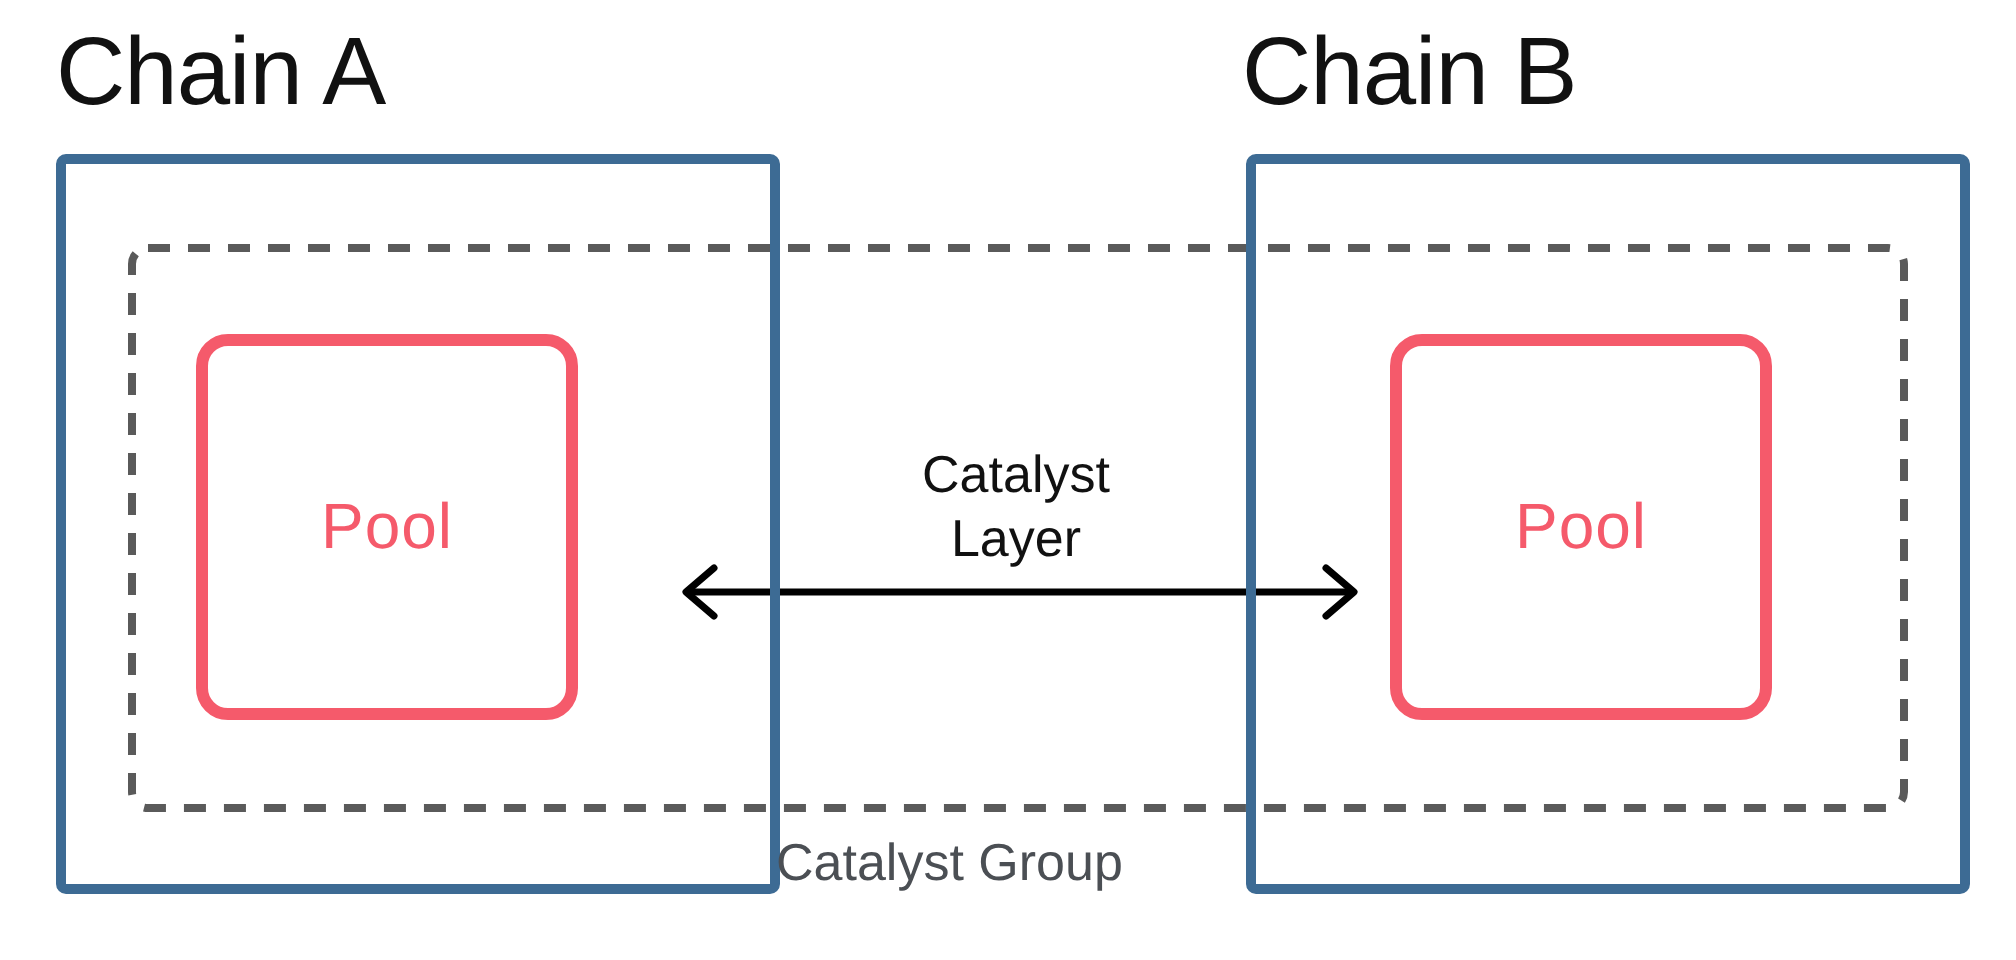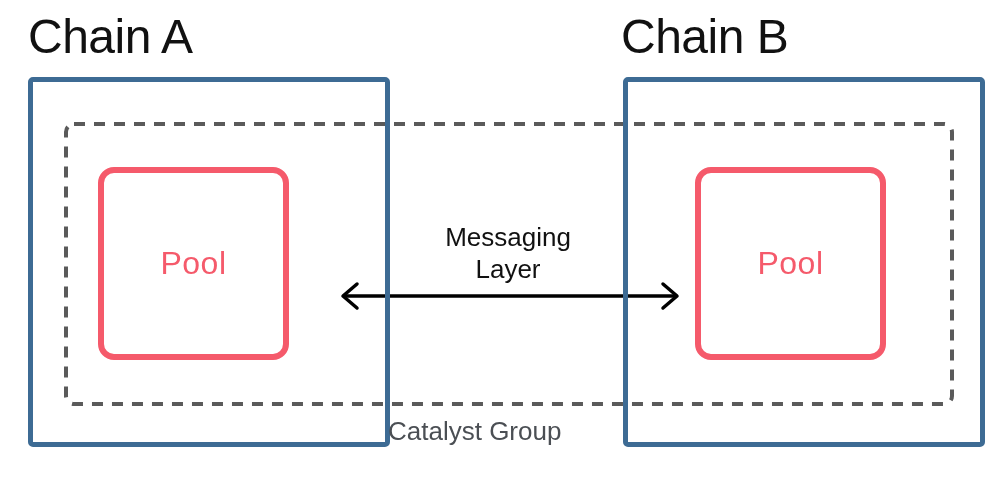--- a/index.html
+++ b/index.html
@@ -132,18 +132,18 @@
   <div class="chain-box a"></div>
   <div class="chain-box b"></div>
 
   <div class="pool-box a">
     <span class="pool-label">Pool</span>
   </div>
   <div class="pool-box b">
     <span class="pool-label">Pool</span>
   </div>
 
-  <div class="messaging-label">Messaging
+  <div class="messaging-label">Catalyst
 Layer</div>
 
   <div class="catalyst-label">Catalyst Group</div>
 
 </div>
 
 </body></html>

